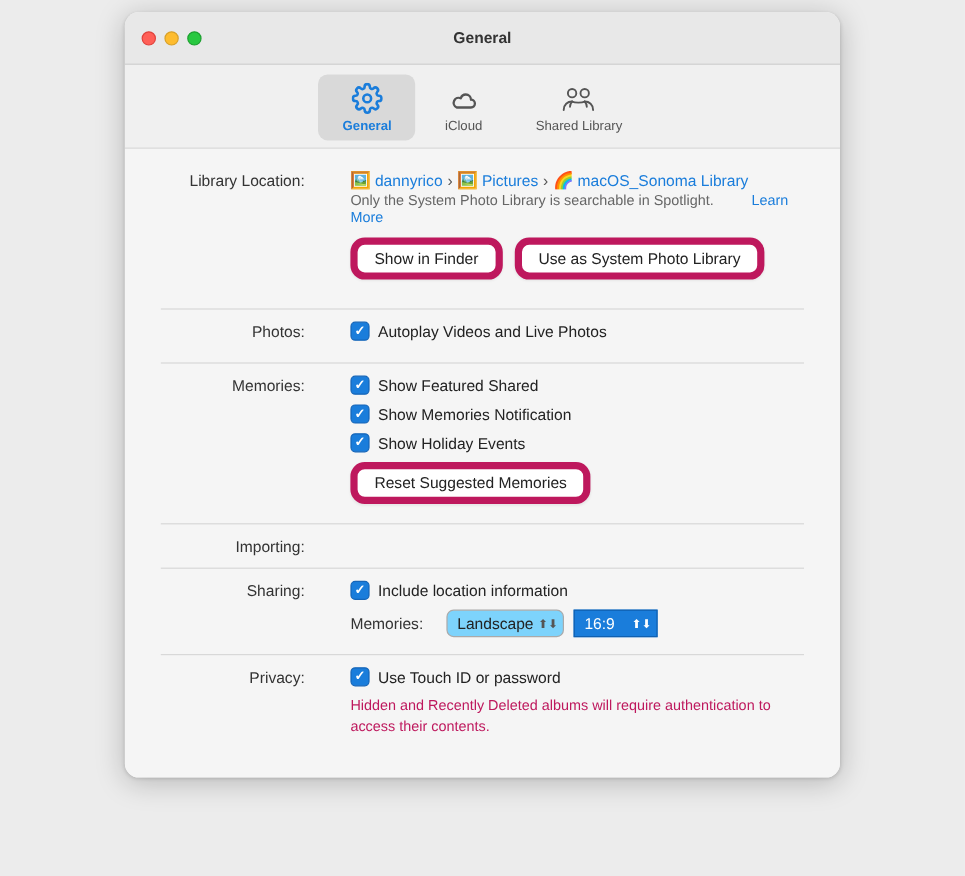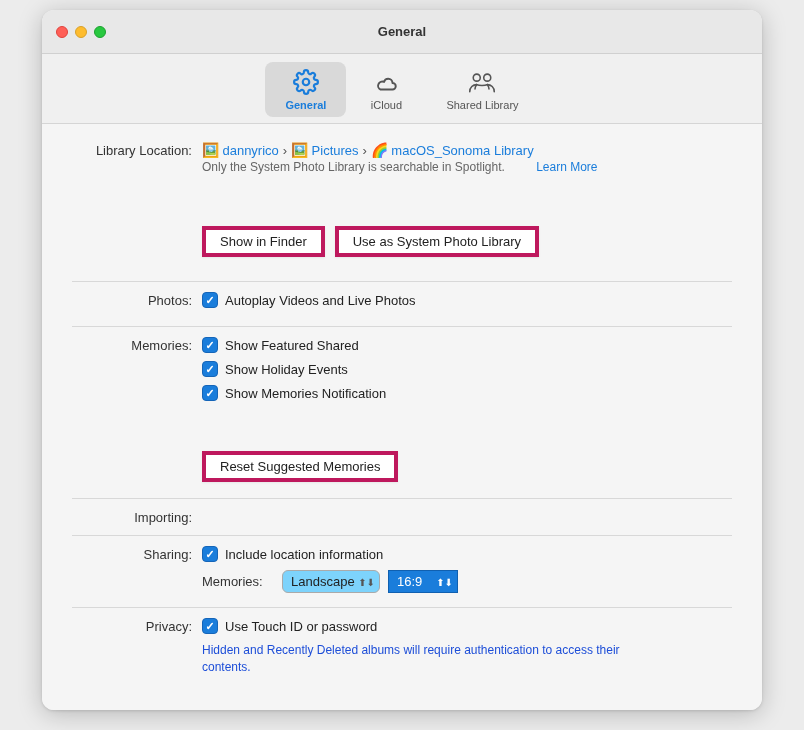--- a/index.html
+++ b/index.html
@@ -7,21 +7,21 @@
       font-family: -apple-system, BlinkMacSystemFont, "San Francisco", "Helvetica Neue", sans-serif;
       font-size: 13px;
       background: #ececec;
       width: 804px;
       min-height: 730px;
       display: flex;
       justify-content: center;
       align-items: flex-start;
     }
     .window {
-      width: 720px;
+      width: 596px;
       margin-top: 10px;
       background: #f5f5f5;
       border-radius: 12px;
       box-shadow: 0 4px 24px rgba(0,0,0,0.22), 0 1px 3px rgba(0,0,0,0.12);
       overflow: hidden;
     }
     .titlebar {
       background: #e8e8e8;
       height: 44px;
       display: flex;
@@ -87,20 +87,21 @@
       color: #555;
     }
     .content {
       padding: 18px 30px 24px 30px;
       background: #f5f5f5;
     }
     .section-row {
       display: flex;
       align-items: flex-start;
       margin-bottom: 10px;
+      gap: 28px;
     }
     .section-label {
       width: 130px;
       text-align: right;
       padding-right: 10px;
       font-size: 13px;
       color: #333;
       font-weight: 500;
       padding-top: 1px;
       flex-shrink: 0;
@@ -133,28 +134,27 @@
       text-decoration: none;
       margin-left: 28px;
     }
     .buttons-row {
       display: flex;
       gap: 10px;
       margin-bottom: 14px;
     }
     .btn {
       background: #ffffff;
-      border: 4px solid #be185d;
-      border-radius: 0;
+      border: 6px solid #be185d;
+      border-radius: 12px;
       padding: 4px 14px;
       font-size: 13px;
       color: #222;
       cursor: pointer;
       box-shadow: 0 1px 2px rgba(0,0,0,0.06);
-      margin-top: 42px;
     }
     .separator {
       height: 1px;
       background: #d8d8d8;
       margin: 10px 0;
     }
     .checkbox-row {
       display: flex;
       align-items: center;
       gap: 7px;
@@ -245,21 +245,21 @@
       position: absolute;
       right: 5px;
       top: 50%;
       transform: translateY(-50%);
       pointer-events: none;
       color: white;
       font-size: 10px;
     }
     .privacy-note {
       font-size: 12px;
-      color: #1d4ed8;
+      color: #be185d;
       margin-top: 3px;
       line-height: 1.4;
       max-width: 430px;
     }
   </style>
 </head>
 <body>
 
 <div class="window">
 
@@ -354,25 +354,25 @@
 
     <div class="section-row">
       <div class="section-label">Memories:</div>
       <div class="section-content">
         <div class="checkbox-row">
           <div class="checkbox checked"></div>
           <label>Show Featured Shared</label>
         </div>
         <div class="checkbox-row">
           <div class="checkbox checked"></div>
+          <label>Show Memories Notification</label>
+        </div>
+        <div class="checkbox-row">
+          <div class="checkbox checked"></div>
           <label>Show Holiday Events</label>
-        </div>
-        <div class="checkbox-row">
-          <div class="checkbox checked"></div>
-          <label>Show Memories Notification</label>
         </div>
         <div style="margin-top: 6px; margin-bottom: 6px;">
           <button class="btn">Reset Suggested Memories</button>
         </div>
       </div>
     </div>
 
     <div class="separator"></div>
 
     <div class="section-row">

